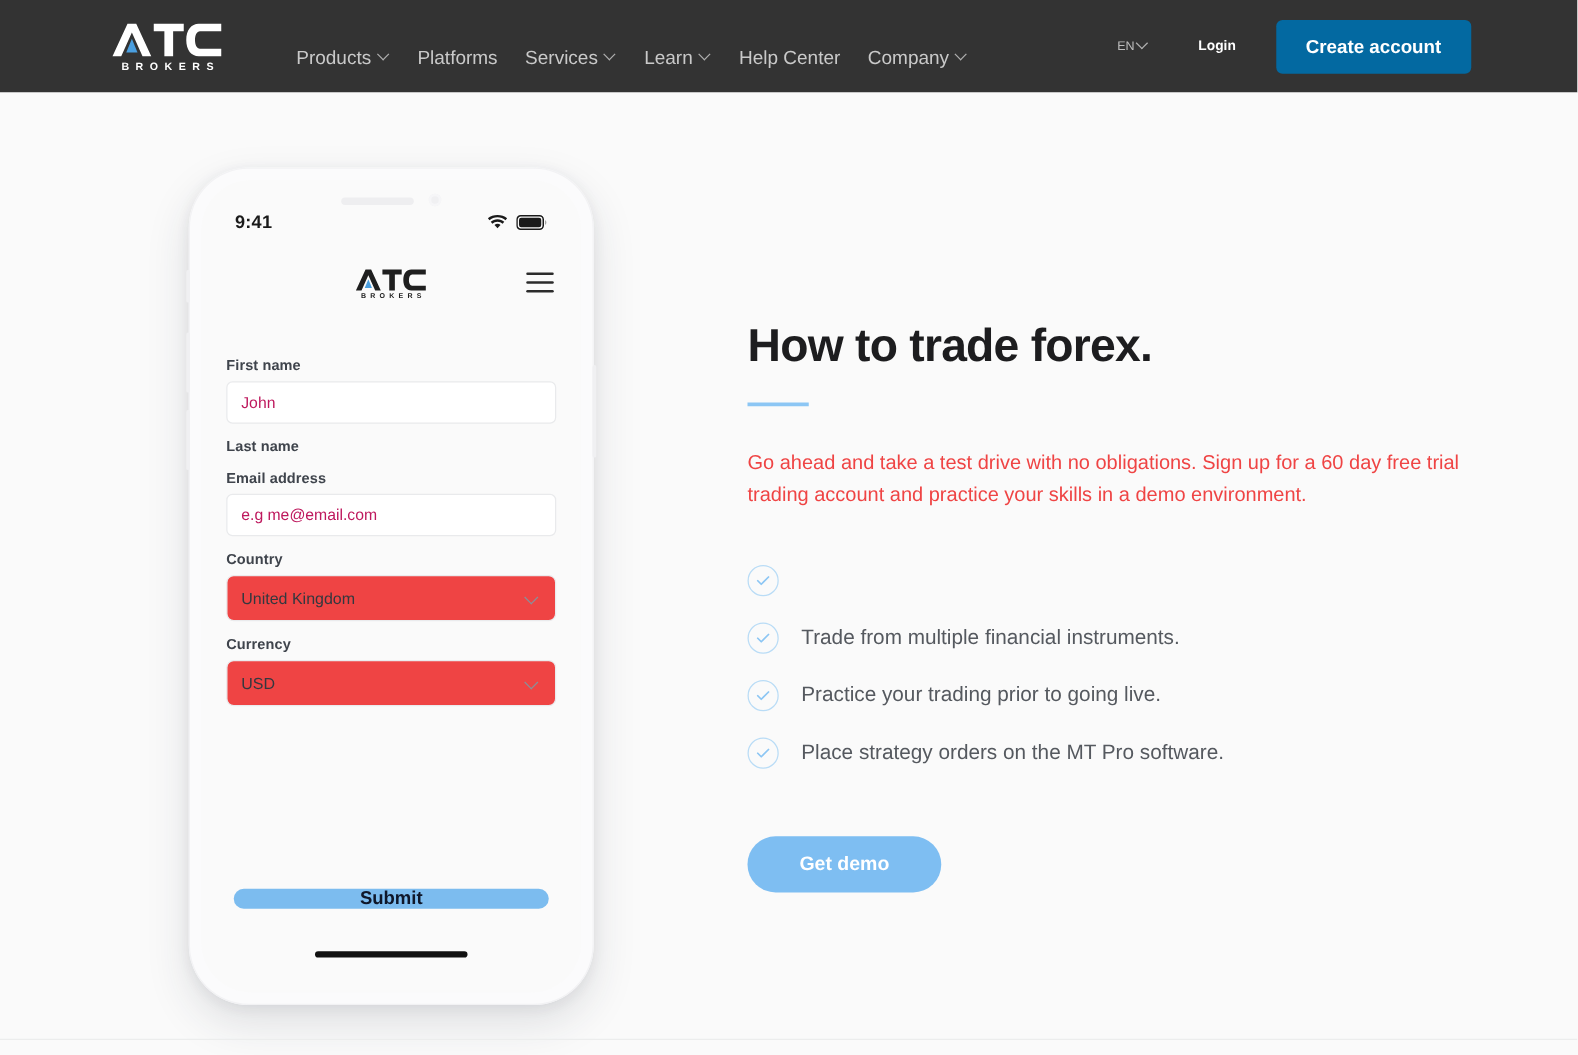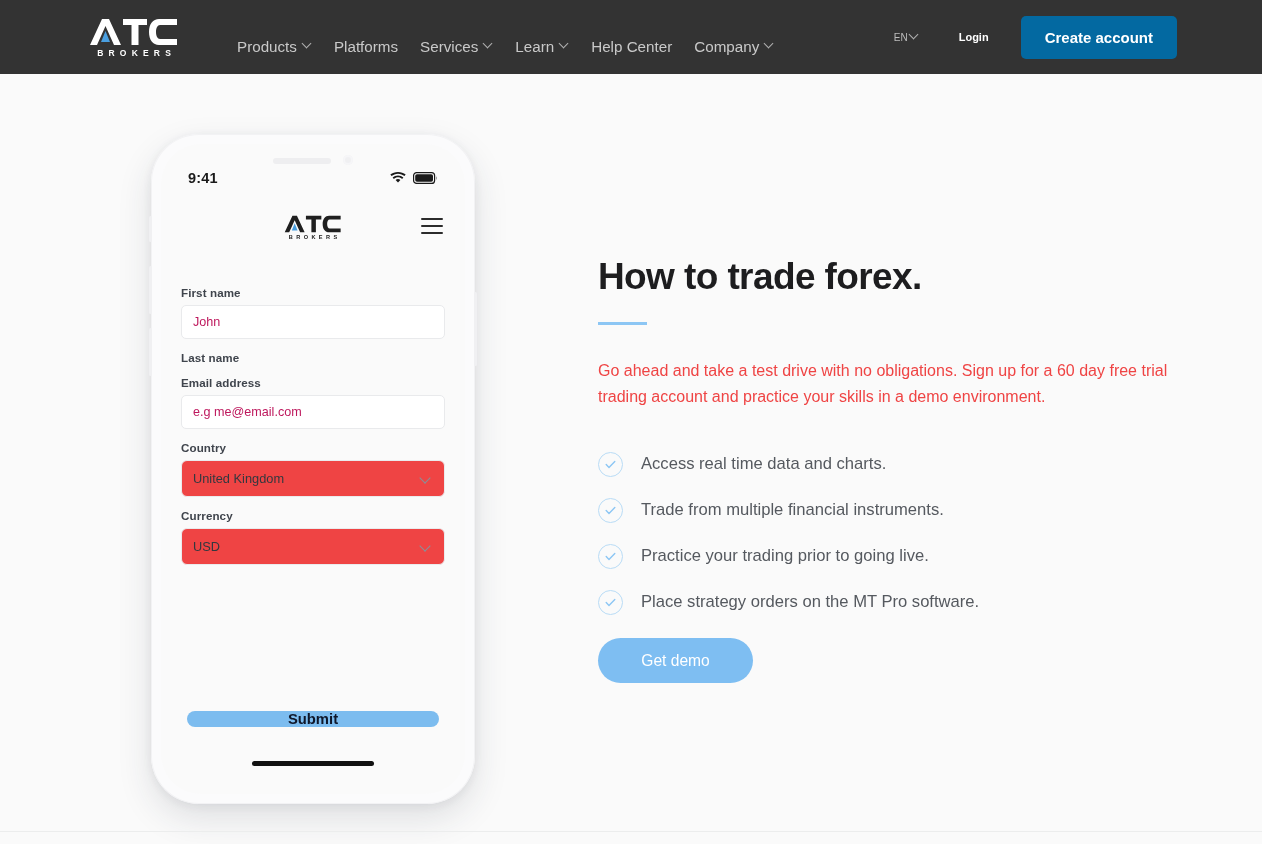--- a/index.html
+++ b/index.html
@@ -368,27 +368,27 @@
     border: 1.3px solid #b9dcf6;
     display: flex;
     align-items: center;
     justify-content: center;
   }
   .check-text {
     font-size: 16.6px;
     color: #55595f;
   }
   .demo-btn {
-    margin-top: 13px;
+    margin-top: 44px;
     width: 155px;
     height: 45px;
     background: #7ebef2;
     color: #ffffff;
     font-size: 15.6px;
-    font-weight: 400;
+    font-weight: 700;
     border: none;
     border-radius: 23px;
     cursor: pointer;
     font-family: "Liberation Sans", sans-serif;
   }
 </style>
 </head>
 <body>
 
 <div class="topnav">
@@ -521,21 +521,20 @@
     <div class="accent-rule"></div>
     <p class="lede">Go ahead and take a test drive with no obligations. Sign up for a 60 day free trial trading account and practice your skills in a demo environment.</p>
 
     <div class="checklist">
       <div class="check-item">
         <span class="check-circle">
           <svg width="13" height="13" viewBox="0 0 13 13">
             <path d="M2.2 6.6 L5 9.4 L10.8 3.6" fill="none" stroke="#8cc6f4" stroke-width="1.4" stroke-linecap="round" stroke-linejoin="round"></path>
           </svg>
         </span>
-        <span class="check-text">Access real time data and charts.</span>
       </div>
       <div class="check-item">
         <span class="check-circle">
           <svg width="13" height="13" viewBox="0 0 13 13">
             <path d="M2.2 6.6 L5 9.4 L10.8 3.6" fill="none" stroke="#8cc6f4" stroke-width="1.4" stroke-linecap="round" stroke-linejoin="round"></path>
           </svg>
         </span>
         <span class="check-text">Trade from multiple financial instruments.</span>
       </div>
       <div class="check-item">

